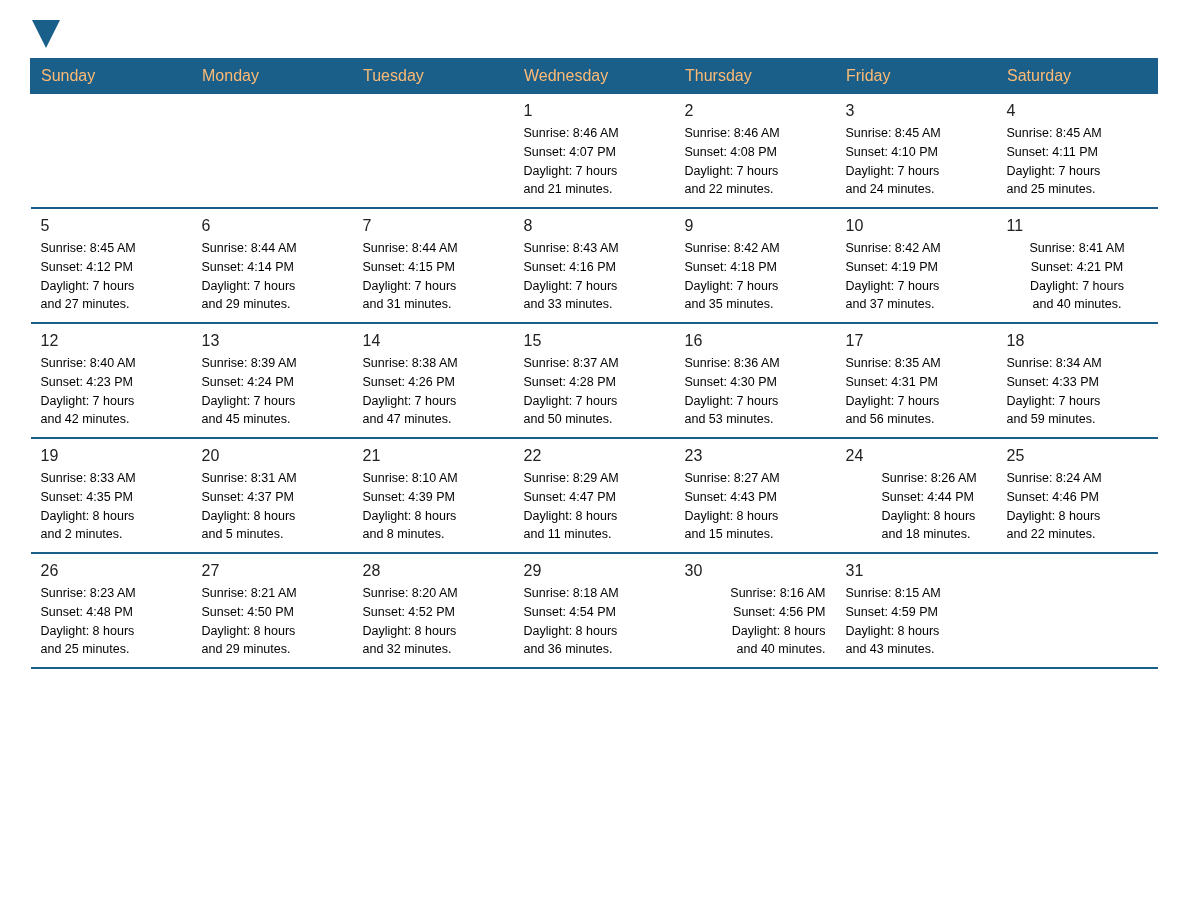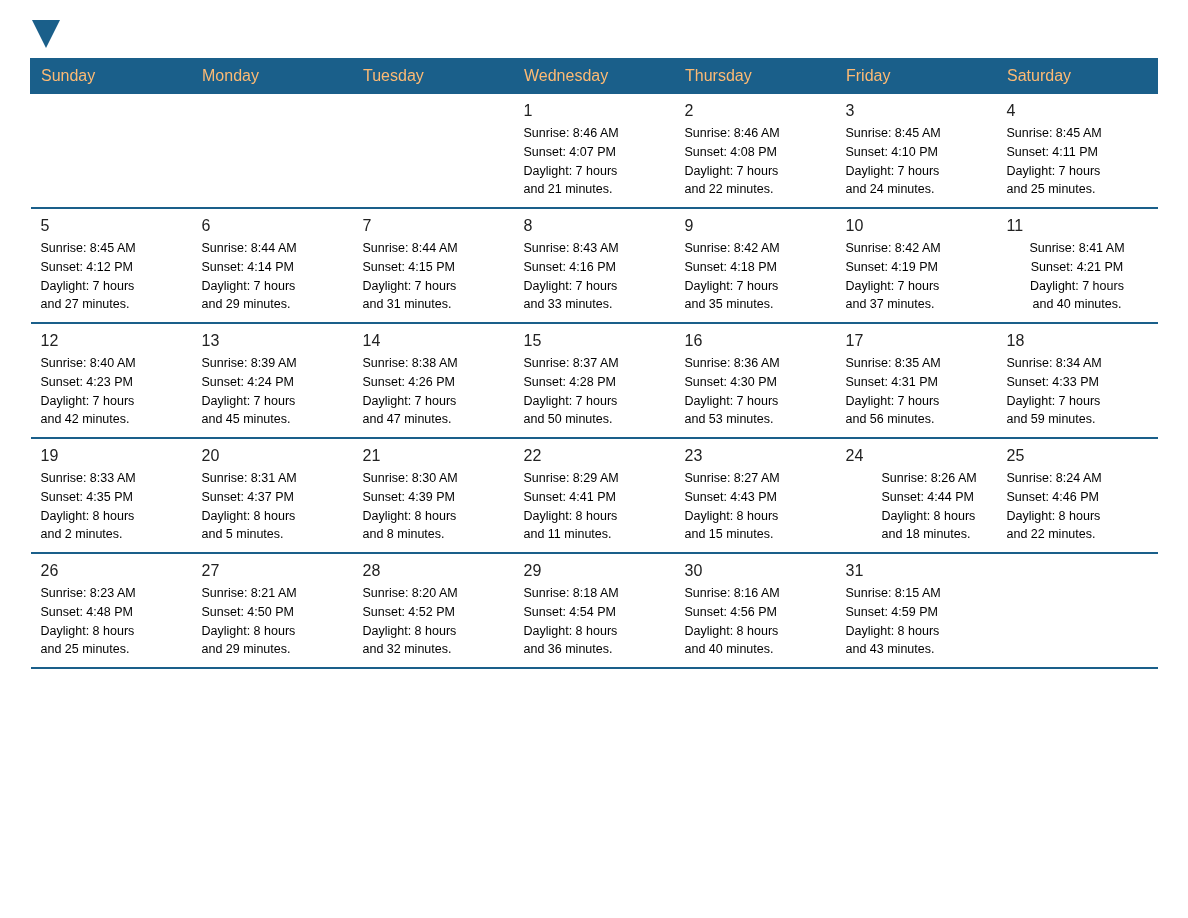--- a/index.html
+++ b/index.html
@@ -284,29 +284,29 @@
         </td>
         <td>
           <span class="day-number">20</span>
           <div class="day-info" style="white-space: pre-line;">Sunrise: 8:31 AM
 Sunset: 4:37 PM
 Daylight: 8 hours
 and 5 minutes.</div>
         </td>
         <td>
           <span class="day-number">21</span>
-          <div class="day-info" style="white-space: pre-line;">Sunrise: 8:30 AM
+          <div class="day-info" style="white-space: pre-line;">Sunrise: 8:10 AM
 Sunset: 4:39 PM
 Daylight: 8 hours
 and 8 minutes.</div>
         </td>
         <td>
           <span class="day-number">22</span>
           <div class="day-info" style="white-space: pre-line;">Sunrise: 8:29 AM
-Sunset: 4:41 PM
+Sunset: 4:47 PM
 Daylight: 8 hours
 and 11 minutes.</div>
         </td>
         <td>
           <span class="day-number">23</span>
           <div class="day-info" style="white-space: pre-line;">Sunrise: 8:27 AM
 Sunset: 4:43 PM
 Daylight: 8 hours
 and 15 minutes.</div>
         </td>
@@ -349,21 +349,21 @@
         </td>
         <td>
           <span class="day-number">29</span>
           <div class="day-info" style="white-space: pre-line;">Sunrise: 8:18 AM
 Sunset: 4:54 PM
 Daylight: 8 hours
 and 36 minutes.</div>
         </td>
         <td>
           <span class="day-number">30</span>
-          <div class="day-info" style="white-space: pre-line;">Sunrise: 8:16 AM
+          <div class="day-info" style="white-space: pre-line; text-align: right;">Sunrise: 8:16 AM
 Sunset: 4:56 PM
 Daylight: 8 hours
 and 40 minutes.</div>
         </td>
         <td>
           <span class="day-number">31</span>
           <div class="day-info" style="white-space: pre-line;">Sunrise: 8:15 AM
 Sunset: 4:59 PM
 Daylight: 8 hours
 and 43 minutes.</div>

